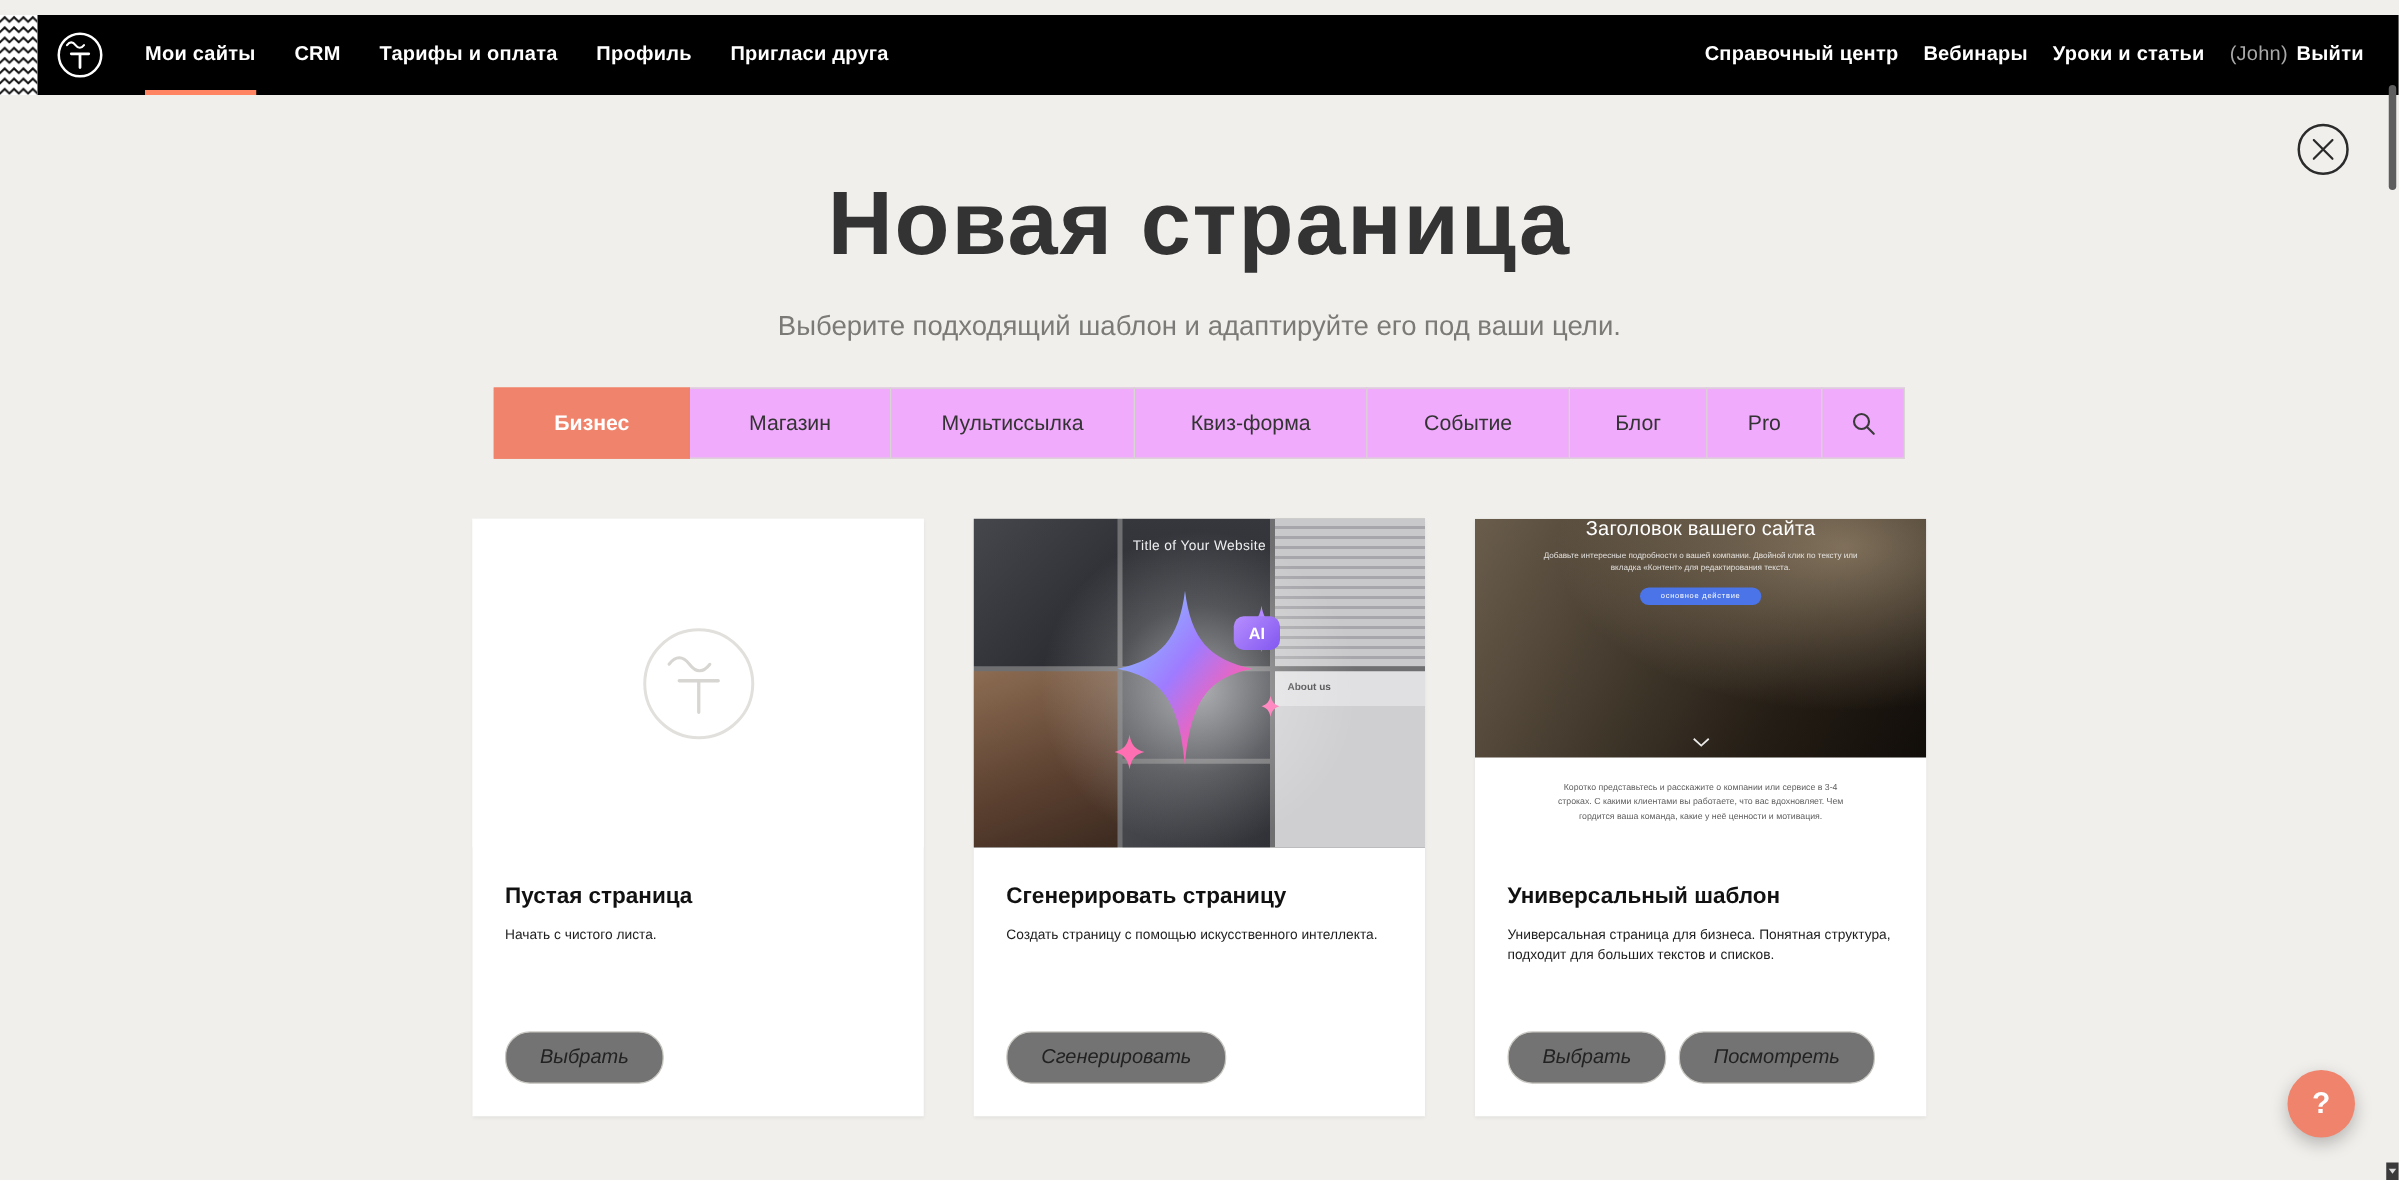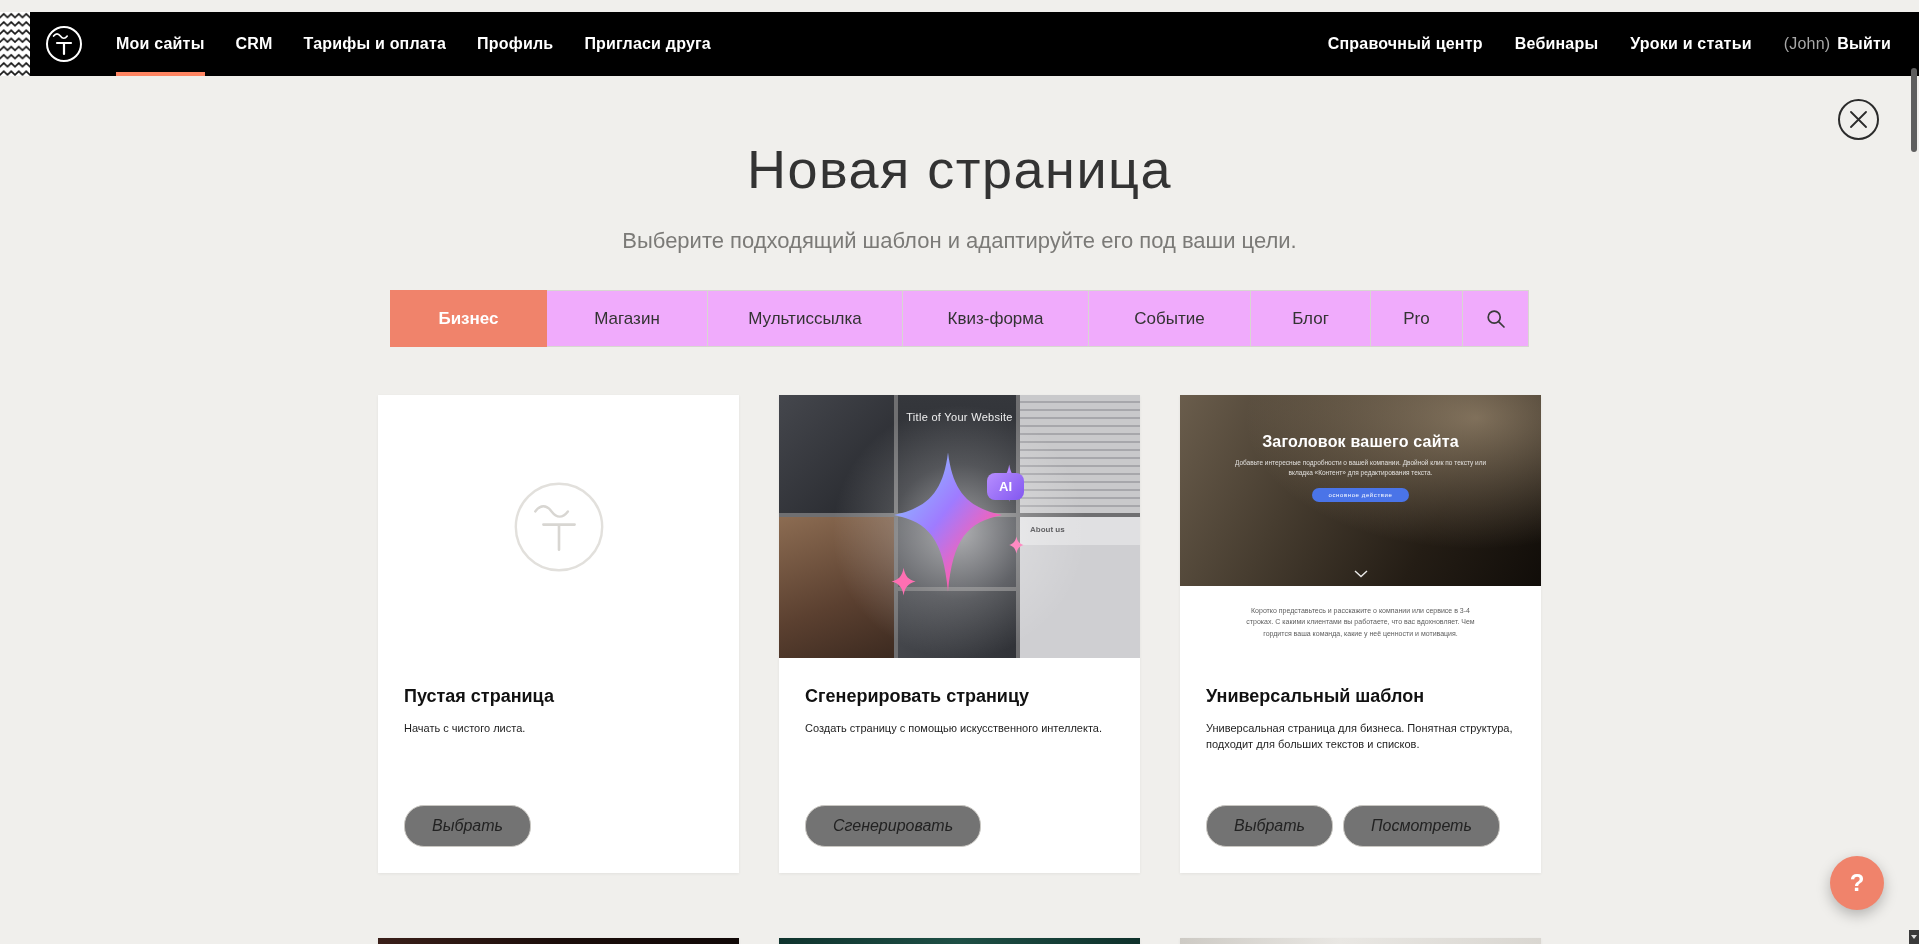--- a/index.html
+++ b/index.html
@@ -19,35 +19,35 @@
   }
   .zigzag-strip { position: absolute; left: 0; top: 0; width: 30px; height: 64px; background: #fff; }
   .logo-wrap { display: flex; align-items: center; margin-left: 44px; cursor: pointer; }
   nav.nav-left { display: flex; margin-left: 32px; }
   nav.nav-right { display: flex; margin-left: auto; padding-right: 28px; }
   .nav-item {
     position: relative; display: flex; align-items: center;
     font-size: 16px; font-weight: 700; letter-spacing: .2px; cursor: pointer; white-space: nowrap;
   }
   nav.nav-left .nav-item { margin-right: 31px; }
-  nav.nav-right .nav-item { margin-left: 32px; }
+  nav.nav-right .nav-item { margin-left: 20px; }
   .nav-item.active::after {
     content: ""; position: absolute; left: 0; right: 0; bottom: 0; height: 4px; background: #ff8562;
   }
   .nav-user .user-name { color: #a8a8a8; font-weight: 400; margin-right: 7px; text-align: right; }
 
   
   main { position: relative; padding-top: 64px; }
   .close-btn {
     position: absolute; top: 99px; right: 40px; width: 41px; height: 41px;
     border-radius: 50%; border: 2px solid #2b2b2b; background: transparent;
     display: flex; align-items: center; justify-content: center; cursor: pointer; z-index: 20;
   }
   .page-title {
-    margin-top: 74px; text-align: center; font-size: 54px; font-weight: 400;
+    margin-top: 74px; text-align: center; font-size: 72px; font-weight: 700;
     letter-spacing: 1.5px; color: #333;
   }
   .page-subtitle { margin-top: 28px; text-align: center; font-size: 22px; font-weight: 400; color: #7b7a77; }
 
   
   .tabs { margin: 36px auto 0; display: flex; justify-content: center; height: 57px; width: 1154px; }
   .tab {
     background: #f0abfc; border: 1px solid #d8d6d1; margin-left: -1px;
     display: flex; align-items: center; justify-content: center;
     font-size: 17px; color: #333; cursor: pointer; position: relative;
@@ -106,21 +106,21 @@
     display: flex; align-items: center; justify-content: center;
   }
 
   
   .preview-photo {
     height: 191px; position: relative; text-align: center;
     background-image:
       radial-gradient(ellipse at 82% 12%, rgba(216,192,158,.5), transparent 55%),
       linear-gradient(118deg,#6a5d4c 0%,#473d30 35%,#241d15 70%,#110d09 100%);
   }
-  .preview-heading { padding-top: 38px; font-size: 16px; font-weight: 700; color: #fff; letter-spacing: .2px; }
+  .preview-heading { font-size: 16px; font-weight: 400; color: #fff; letter-spacing: .2px; }
   .preview-subtext {
     margin: 7px auto 0; width: 76%; font-size: 6.5px; line-height: 1.6; color: rgba(255,255,255,.82);
   }
   .preview-cta {
     display: inline-block; margin-top: 9px; padding: 4px 17px; border-radius: 11px;
     background: #4a74e8; color: #fff; font-size: 6px; letter-spacing: .6px; border: none; cursor: pointer;
     font-family: inherit; text-transform: lowercase;
   }
   .preview-chevron { position: absolute; bottom: 8px; left: 50%; transform: translateX(-50%); opacity: .9; }
   .preview-copy { height: 72px; background: #fff; display: flex; align-items: center; justify-content: center; }
@@ -224,21 +224,21 @@
       </div>
     <div class="tab" style="width:196px">
         <span>Мультиссылка</span>
       </div>
     <div class="tab" style="width:187px">
         <span>Квиз-форма</span>
       </div>
     <div class="tab" style="width:163px">
         <span>Событие</span>
       </div>
-    <div class="tab" style="width:121px">
+    <div class="tab" style="width:111px">
         <span>Блог</span>
       </div>
     <div class="tab" style="width:93px">
         <span>Pro</span>
       </div>
     <div class="tab" style="width:67px">
       <svg width="20" height="20" viewBox="0 0 20 20">
         <circle cx="8.2" cy="8.2" r="6" fill="none" stroke="#3a3a3a" stroke-width="1.7"></circle>
         <line x1="12.8" y1="12.8" x2="18" y2="18" stroke="#3a3a3a" stroke-width="1.7" stroke-linecap="round"></line>
       </svg>

